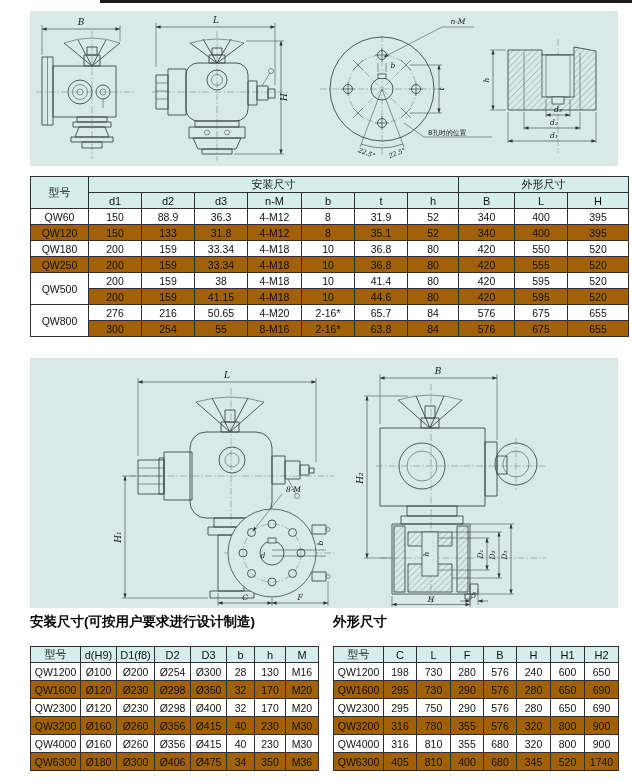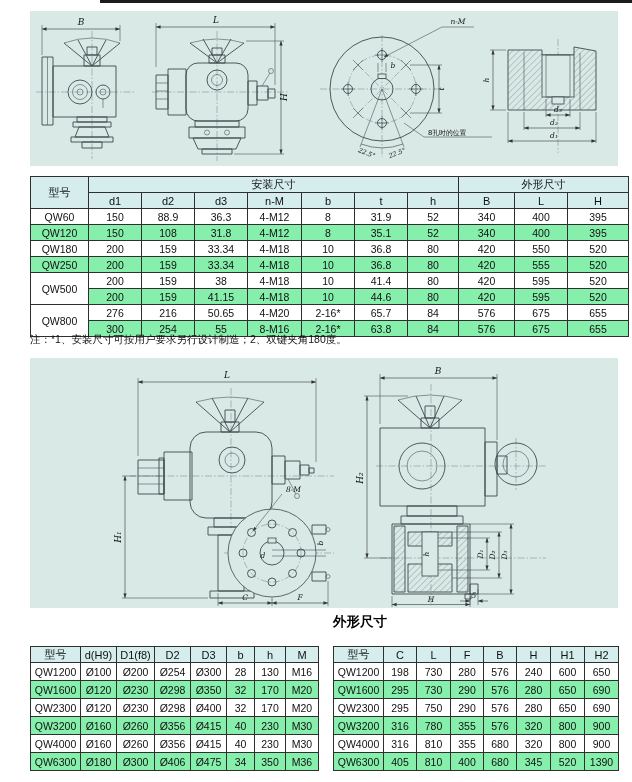--- a/index.html
+++ b/index.html
@@ -12,21 +12,21 @@
   table{position:absolute;border-collapse:collapse;table-layout:fixed;background:#fff;
         border:1.5px solid #2a2a2a;}
   th,td{border:1px solid #2f2f2f;text-align:center;vertical-align:middle;padding:0;
         font-size:10.5px;color:#111;white-space:nowrap;overflow:hidden;}
   th{background:#d5eded;font-weight:normal;font-size:11px;height:15px;}
   td{height:15px;}
   #t1{left:30px;top:176px;width:598px;}
   #t2{left:30px;top:646px;width:288px;}
   #t3{left:333px;top:646px;width:285px;}
   #t2 td,#t3 td{height:17px;}
-  tr.alt{background:#86efac;padding-left:40px;}
+  tr.alt{background:#a16207;padding-left:40px;}
   .note{position:absolute;left:30px;top:333px;font-size:10.5px;color:#111;}
   .sect-title{position:absolute;top:613px;font-size:13.5px;font-weight:bold;color:#000;}
   #title2{left:30px;}
   #title3{left:333px;}
   
   .o{fill:none;stroke:#3e484a;stroke-width:0.9;stroke-linejoin:round;}
   .th{fill:none;stroke:#3e484a;stroke-width:0.55;}
   .cl{fill:none;stroke:#6f8486;stroke-width:0.5;stroke-dasharray:7 2 1.5 2;}
   .dm{fill:none;stroke:#3a3a3a;stroke-width:0.6;}
   .hat{stroke:#3e484a;stroke-width:0.9;stroke-linejoin:round;}
@@ -211,21 +211,21 @@
           <td>8</td>
           <td>31.9</td>
           <td>52</td>
           <td>340</td>
           <td>400</td>
           <td>395</td>
         </tr>
         <tr class="alt">
           <td rowspan="1">QW120</td>
           <td>150</td>
-          <td>108</td>
+          <td>133</td>
           <td>31.8</td>
           <td>4-M12</td>
           <td>8</td>
           <td>35.1</td>
           <td>52</td>
           <td>340</td>
           <td>400</td>
           <td>395</td>
         </tr>
         <tr>
@@ -300,21 +300,20 @@
           <td>2-16*</td>
           <td>63.8</td>
           <td>84</td>
           <td>576</td>
           <td>675</td>
           <td>655</td>
         </tr>
       </tbody>
   </table>
 
-  <div class="note">注：*1、安装尺寸可按用户要求另行设计制造；2、双键夹角180度。</div>
 
   <div class="panel" id="p2">
     <svg width="588" height="250" viewBox="0 0 588 250">
       <defs>
         <marker id="ar2" viewBox="0 0 10 10" refX="9.5" refY="5" markerWidth="8" markerHeight="8" orient="auto-start-reverse">
           <path d="M0,1.6L9.5,5L0,8.4Z" fill="#333"></path>
         </marker>
         <pattern id="hh2" width="4.5" height="4.5" patternUnits="userSpaceOnUse" patternTransform="rotate(45)">
           <line x1="0" y1="0" x2="0" y2="4.5" stroke="#50585a" stroke-width="0.5"></line>
         </pattern>
@@ -420,20 +419,21 @@
         <line class="dm" x1="430" y1="243" x2="440" y2="243" marker-end="url(#ar2)"></line>
         <line class="dm" x1="458" y1="243" x2="448" y2="243" marker-end="url(#ar2)"></line>
         <text class="lb2" x="444" y="240">5</text>
         <path class="th" d="M362,238 V249 M440,238 V249"></path>
         <line class="dm" x1="362" y1="246.5" x2="440" y2="246.5" marker-start="url(#ar2)" marker-end="url(#ar2)"></line>
         <text class="lb2" x="401" y="244">H</text>
       </g>
     </svg>
   </div>
 
+  <div class="sect-title" id="title2">安装尺寸(可按用户要求进行设计制造)</div>
   <div class="sect-title" id="title3">外形尺寸</div>
 
   <table id="t2">
     <colgroup>
       <col style="width:50px">
         <col style="width:36px">
         <col style="width:38px">
         <col style="width:36px">
       <col style="width:36px">
         <col style="width:28px">
@@ -591,17 +591,17 @@
           <td>900</td>
         </tr>
         <tr class="alt">
           <td>QW6300</td>
           <td>405</td>
           <td>810</td>
           <td>400</td>
           <td>680</td>
           <td>345</td>
           <td>520</td>
-          <td>1390</td>
+          <td>1740</td>
         </tr>
       </tbody>
   </table>
 </div>
 
 </body></html>

